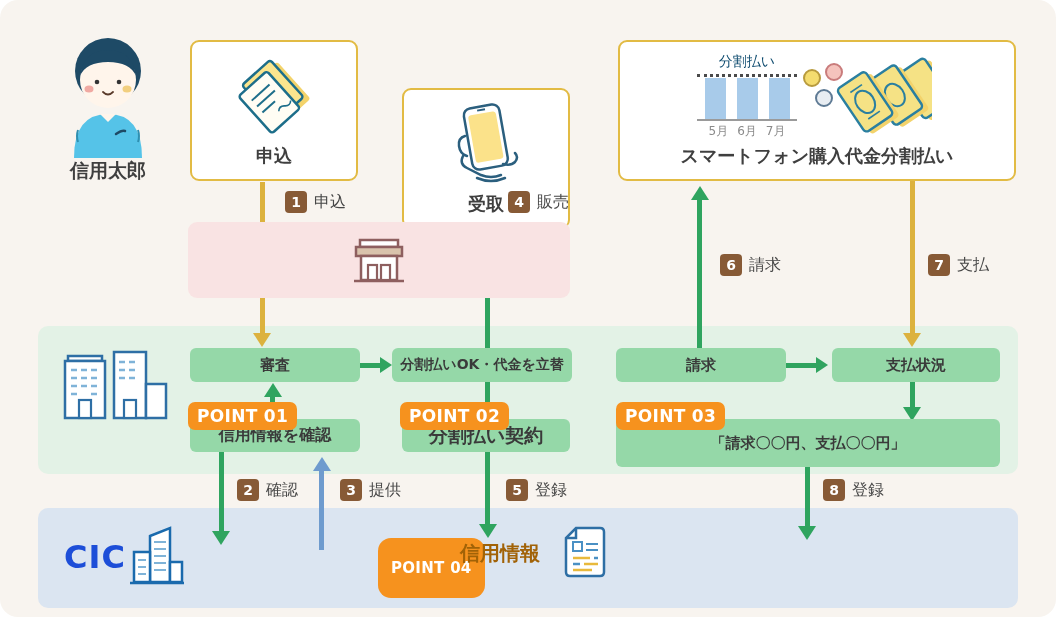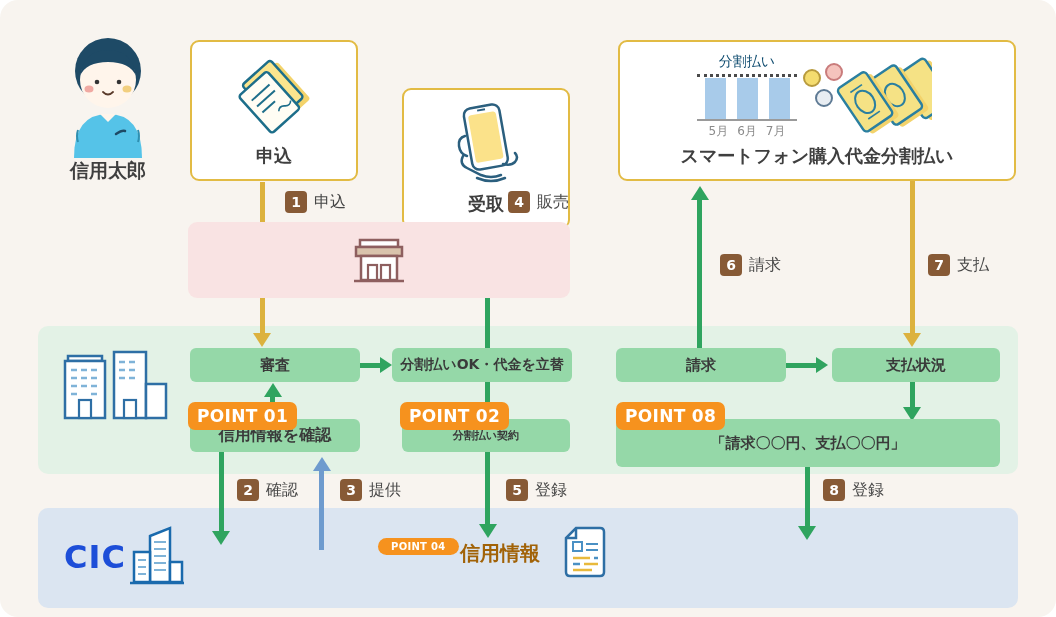--- a/index.html
+++ b/index.html
@@ -11,21 +11,21 @@
   
   .tbox{position:absolute;z-index:2;background:#fff;border:2.5px solid #E2BB44;border-radius:9px;box-sizing:border-box;}
   .tbox-label{position:absolute;left:0;bottom:11px;width:100%;text-align:center;font-weight:bold;font-size:18px;color:#3F3F3F;}
   
   .shopbox{position:absolute;z-index:2;left:188px;top:222px;width:382px;height:76px;background:#F9E3E3;border-radius:9px;display:flex;align-items:center;justify-content:center;gap:14px;}
   .shop-label{font-weight:bold;font-size:21px;color:#3F3F3F;}
   
   .gbox{position:absolute;z-index:2;background:#95D8A8;border-radius:6px;display:flex;align-items:center;justify-content:center;font-size:15px;font-weight:600;color:#3A3A3A;box-sizing:border-box;}
   
   .point{position:absolute;z-index:3;background:#F6921E;color:#fff;font-weight:bold;font-size:17px;padding:4px 9px;border-radius:7px;letter-spacing:.3px;}
-  .point-pill{border-radius:13px;font-size:10px;padding:3px 13px;}
+  .point-pill{border-radius:13px;font-size:15px;padding:21px 13px;}
   
   .step{position:absolute;z-index:3;display:flex;align-items:center;gap:7px;}
   .step-num{width:22px;height:22px;background:#875A36;color:#fff;border-radius:4px;display:flex;align-items:center;justify-content:center;font-weight:bold;font-size:14px;}
   .step-label{font-size:16px;font-weight:500;color:#474747;}
   
   .vline,.hline{position:absolute;z-index:1;}
   .vline{width:5px;}
   .hline{height:5px;}
   .c-green{background:#2FA45F;}
   .c-yellow{background:#DCB23E;}
@@ -244,26 +244,26 @@
     </g>
     <rect x="62" y="50" width="12" height="18" fill="#fff" stroke="#2E6FA5" stroke-width="2.2"></rect>
     <rect x="84" y="34" width="20" height="34" fill="#fff" stroke="#2E6FA5" stroke-width="2.5"></rect>
   </svg>
 
   <div class="gbox" style="left:392px;top:348px;width:180px;height:34px;font-size:14px;">分割払いOK・代金を立替</div>
   <div class="gbox" style="left:190px;top:348px;width:170px;height:34px;">審査</div>
   <div class="gbox" style="left:616px;top:348px;width:170px;height:34px;">請求</div>
   <div class="gbox" style="left:832px;top:348px;width:168px;height:34px;">支払状況</div>
   <div class="gbox" style="left:190px;top:419px;width:170px;height:33px;font-size:16px;">信用情報を確認</div>
-  <div class="gbox" style="left:402px;top:419px;width:168px;height:33px;font-size:11px;font-family:Liberation Serif, serif;">分割払い契約</div>
+  <div class="gbox" style="left:402px;top:419px;width:168px;height:33px;font-size:19px;font-family:Liberation Serif, serif;">分割払い契約</div>
   <div class="gbox" style="left:616px;top:419px;width:384px;height:48px;">「請求〇〇円、支払〇〇円」</div>
 
   <div class="point" style="left:188px;top:402px;">POINT 01</div>
   <div class="point" style="left:400px;top:402px;">POINT 02</div>
-  <div class="point" style="left:616px;top:402px;">POINT 08</div>
+  <div class="point" style="left:616px;top:402px;">POINT 03</div>
 
   <div class="step" style="left:237px;top:479px;">
     <span class="step-num">2</span>
     <span class="step-label">確認</span>
   </div>
   <div class="step" style="left:340px;top:479px;">
     <span class="step-num">3</span>
     <span class="step-label">提供</span>
   </div>
   <div class="step" style="left:506px;top:479px;">

